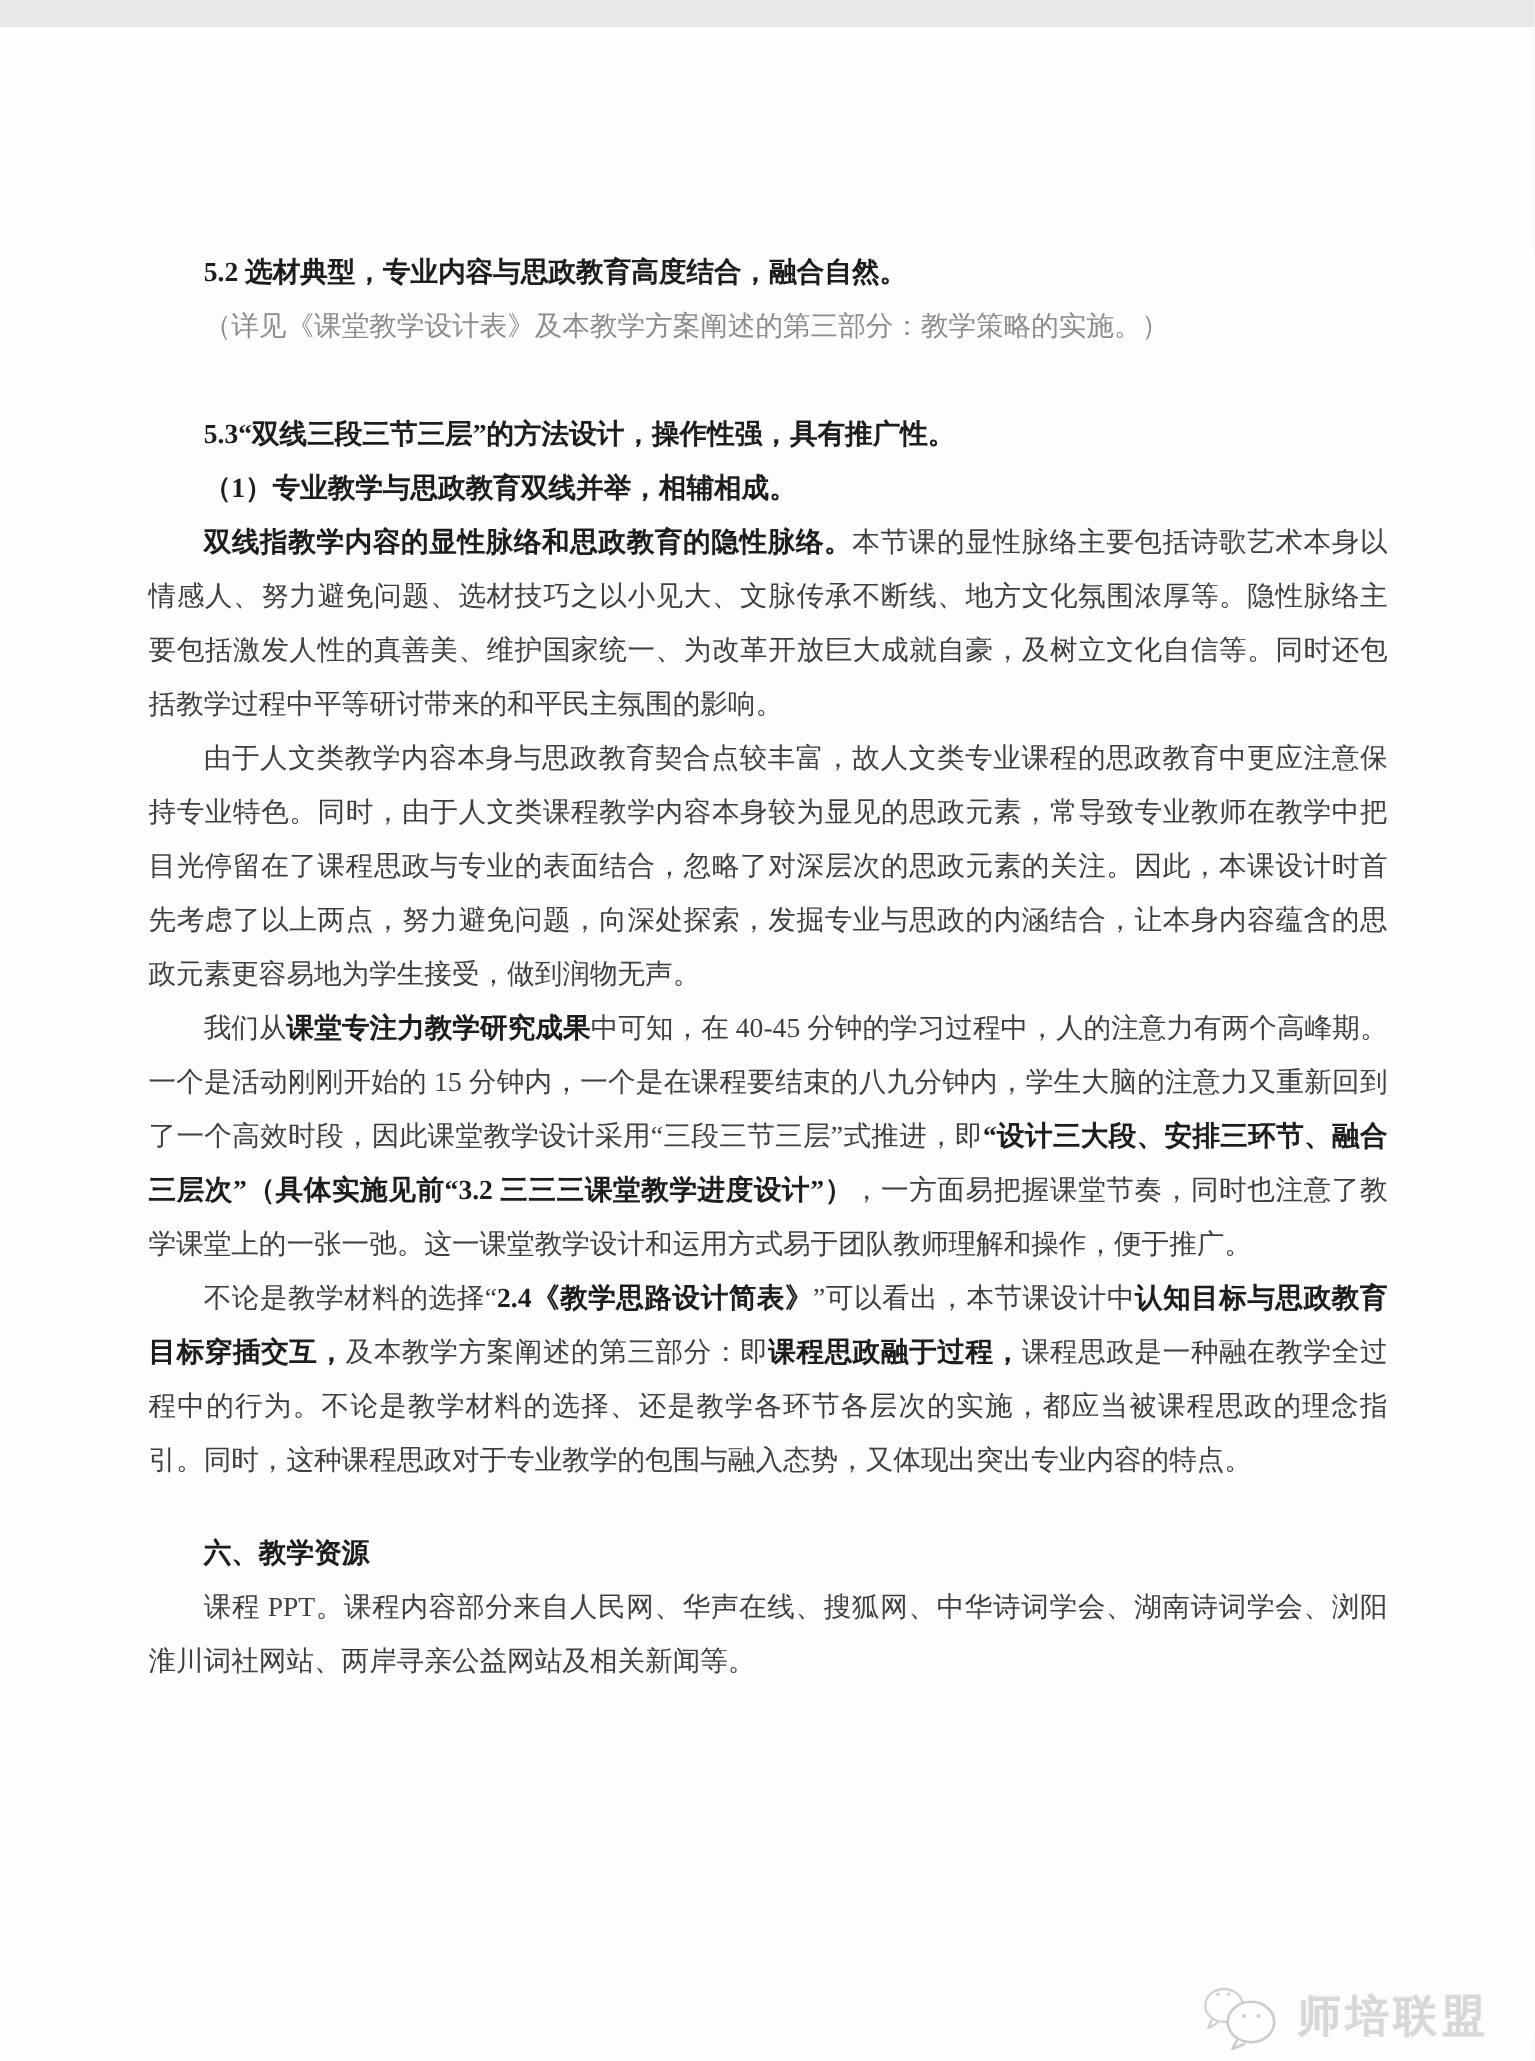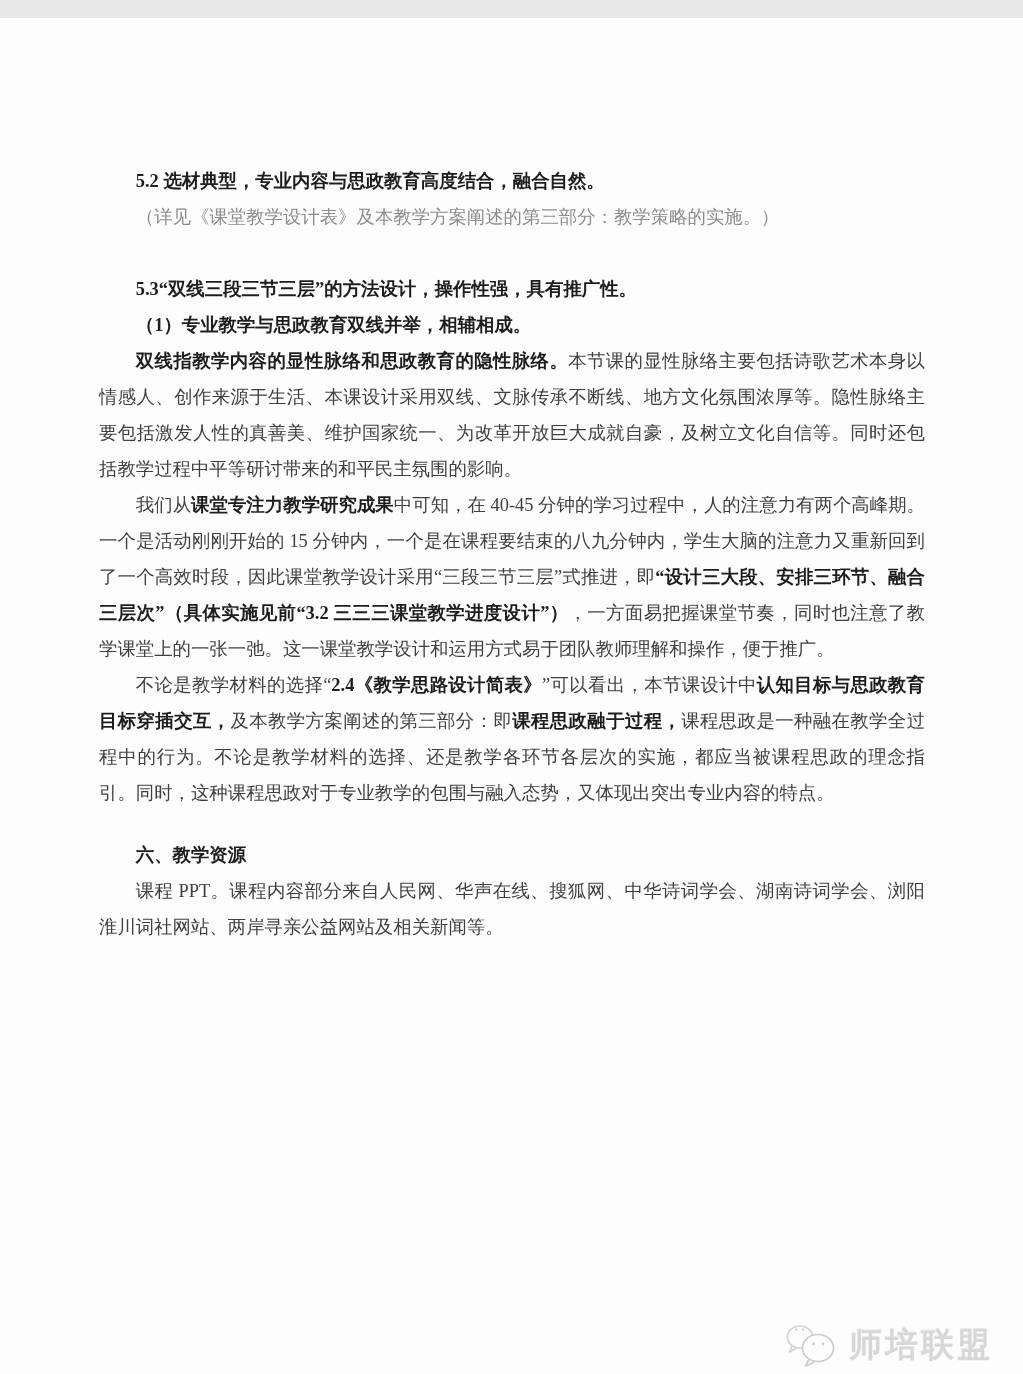--- a/index.html
+++ b/index.html
@@ -54,40 +54,41 @@
     position:absolute;
     right:30px;
     bottom:22px;
     display:flex;
     align-items:center;
     gap:8px;
     user-select:none;
   }
   .wm-icon{display:inline-flex;}
   .wm-text{
-    font-size:33px;
+    font-size:29px;
     font-weight:700;
     letter-spacing:3px;
     color:var(--wm-color);
     text-shadow:0 1px 0 #ffffff, 0 -1px 1px rgba(160,160,160,0.25);
     font-family:"Liberation Sans","DejaVu Sans",sans-serif;
   }
 </style>
 </head>
 <body>
 
 <div class="page">
 
   <div class="doc" id="doc">
       <p class="block heading"><span class="b">5.2 选材典型，专业内容与思政教育高度结合，融合自然。</span></p>
       <p class="block note"><span class="r">（详见《课堂教学设计表》及本教学方案阐述的第三部分：教学策略的实施。）</span></p>
       <p class="block spacer-lg"></p>
       <p class="block heading"><span class="b">5.3“双线三段三节三层”的方法设计，操作性强，具有推广性。</span></p>
       <p class="block subheading"><span class="b">（1）专业教学与思政教育双线并举，相辅相成。</span></p>
-      <p class="block para"><span class="b">双线指教学内容的显性脉络和思政教育的隐性脉络。</span><span class="r">本节课的显性脉络主要包括诗歌艺术本身以情感人、创作来源于生活、本课设计采用双线、文脉传承不断线、地方文化氛围浓厚等。隐性脉络主要包括激发人性的真善美、维护国家统一、为改革开放巨大成就自豪，及树立文化自信等。同时还包括教学过程中平等研讨带来的和平民主氛围的影响。</span></p>
+      <p class="block para"><span class="b">双线指教学内容的显性脉络和思政教育的隐性脉络。</span><span class="r">本节课的显性脉络主要包括诗歌艺术本身以情感人、努力避免问题、选材技巧之以小见大、文脉传承不断线、地方文化氛围浓厚等。隐性脉络主要包括激发人性的真善美、维护国家统一、为改革开放巨大成就自豪，及树立文化自信等。同时还包括教学过程中平等研讨带来的和平民主氛围的影响。</span></p>
+      <p class="block para"><span class="r">由于人文类教学内容本身与思政教育契合点较丰富，故人文类专业课程的思政教育中更应注意保持专业特色。同时，由于人文类课程教学内容本身较为显见的思政元素，常导致专业教师在教学中把目光停留在了课程思政与专业的表面结合，忽略了对深层次的思政元素的关注。因此，本课设计时首先考虑了以上两点，努力避免问题，向深处探索，发掘专业与思政的内涵结合，让本身内容蕴含的思政元素更容易地为学生接受，做到润物无声。</span></p>
       <p class="block para"><span class="r">我们从</span><span class="b">课堂专注力教学研究成果</span><span class="r">中可知，在 40-45 分钟的学习过程中，人的注意力有两个高峰期。一个是活动刚刚开始的 15 分钟内，一个是在课程要结束的八九分钟内，学生大脑的注意力又重新回到了一个高效时段，因此课堂教学设计采用“三段三节三层”式推进，即</span><span class="b">“设计三大段、安排三环节、融合三层次”（具体实施见前“3.2 三三三课堂教学进度设计”）</span><span class="r">，一方面易把握课堂节奏，同时也注意了教学课堂上的一张一弛。这一课堂教学设计和运用方式易于团队教师理解和操作，便于推广。</span></p>
       <p class="block para"><span class="r">不论是教学材料的选择“</span><span class="b">2.4《教学思路设计简表》</span><span class="r">”可以看出，本节课设计中</span><span class="b">认知目标与思政教育目标穿插交互，</span><span class="r">及本教学方案阐述的第三部分：即</span><span class="b">课程思政融于过程，</span><span class="r">课程思政是一种融在教学全过程中的行为。不论是教学材料的选择、还是教学各环节各层次的实施，都应当被课程思政的理念指引。同时，这种课程思政对于专业教学的包围与融入态势，又体现出突出专业内容的特点。</span></p>
       <p class="block spacer-md"></p>
       <p class="block heading"><span class="b">六、教学资源</span></p>
       <p class="block para"><span class="r">课程 PPT。课程内容部分来自人民网、华声在线、搜狐网、中华诗词学会、湖南诗词学会、浏阳淮川词社网站、两岸寻亲公益网站及相关新闻等。</span></p>
     </div>
 
   <div class="watermark">
     <span class="wm-icon">
       <svg width="58" height="50" viewBox="0 0 58 50" aria-hidden="true">

